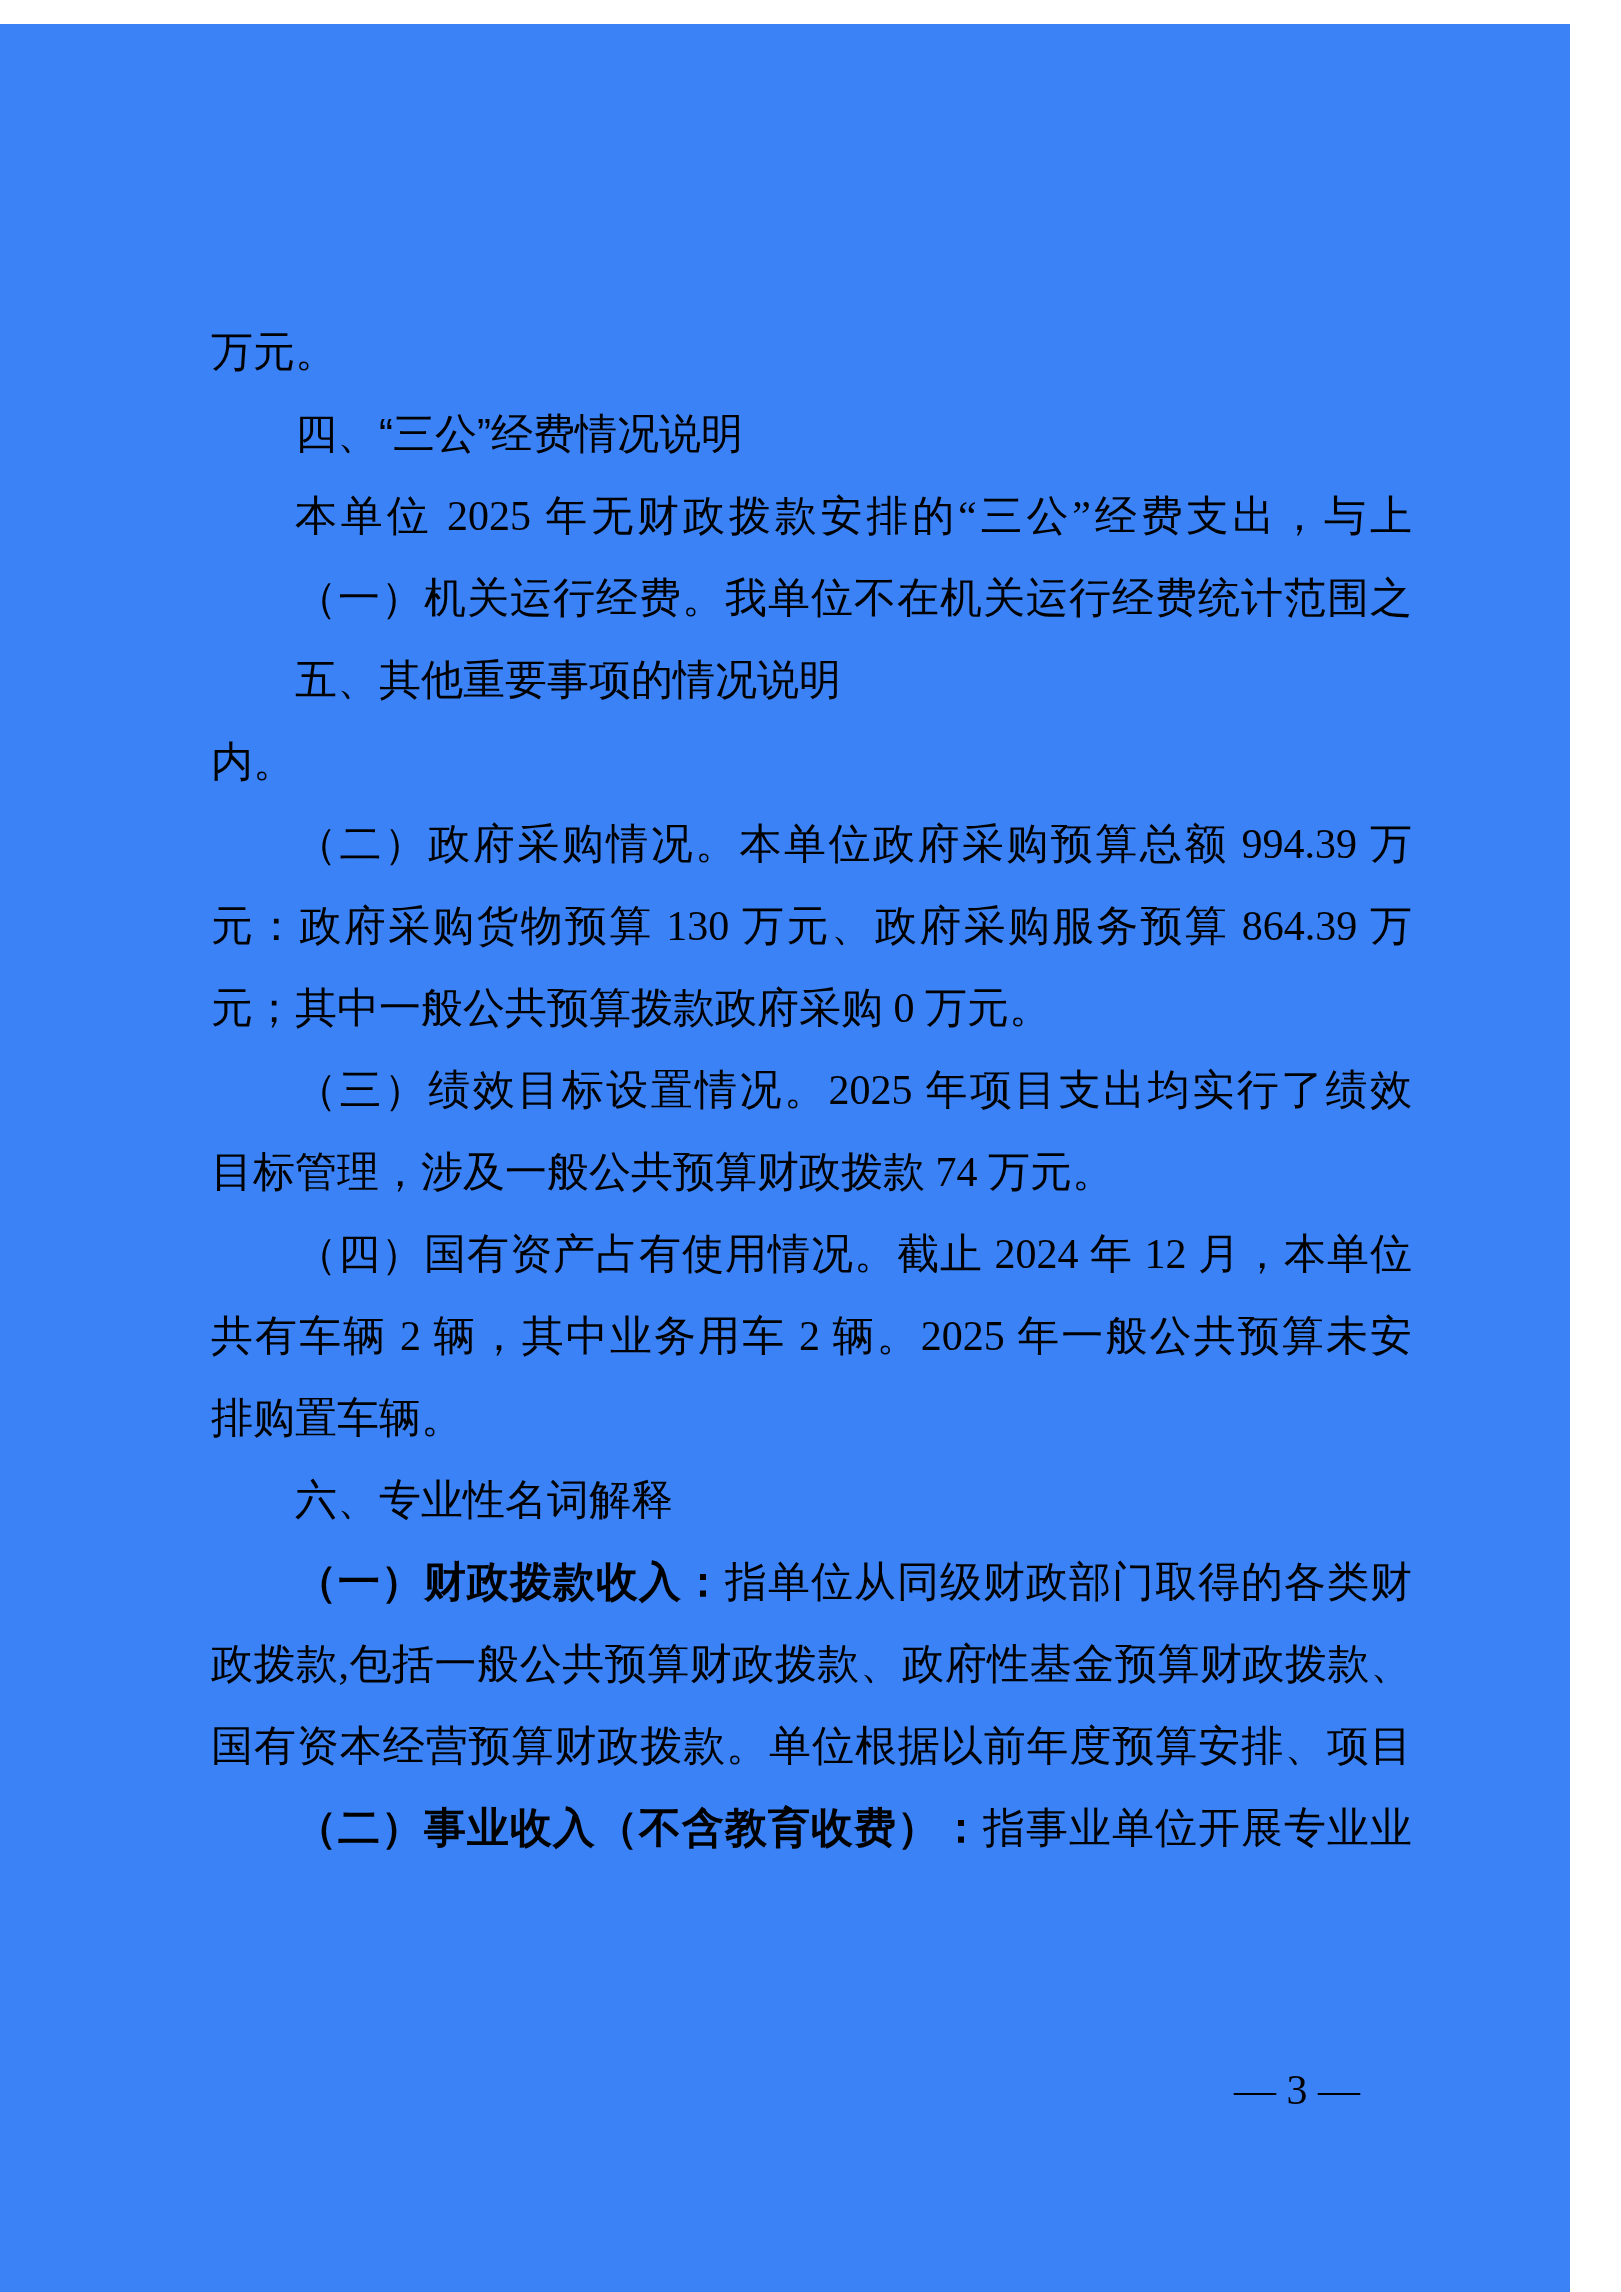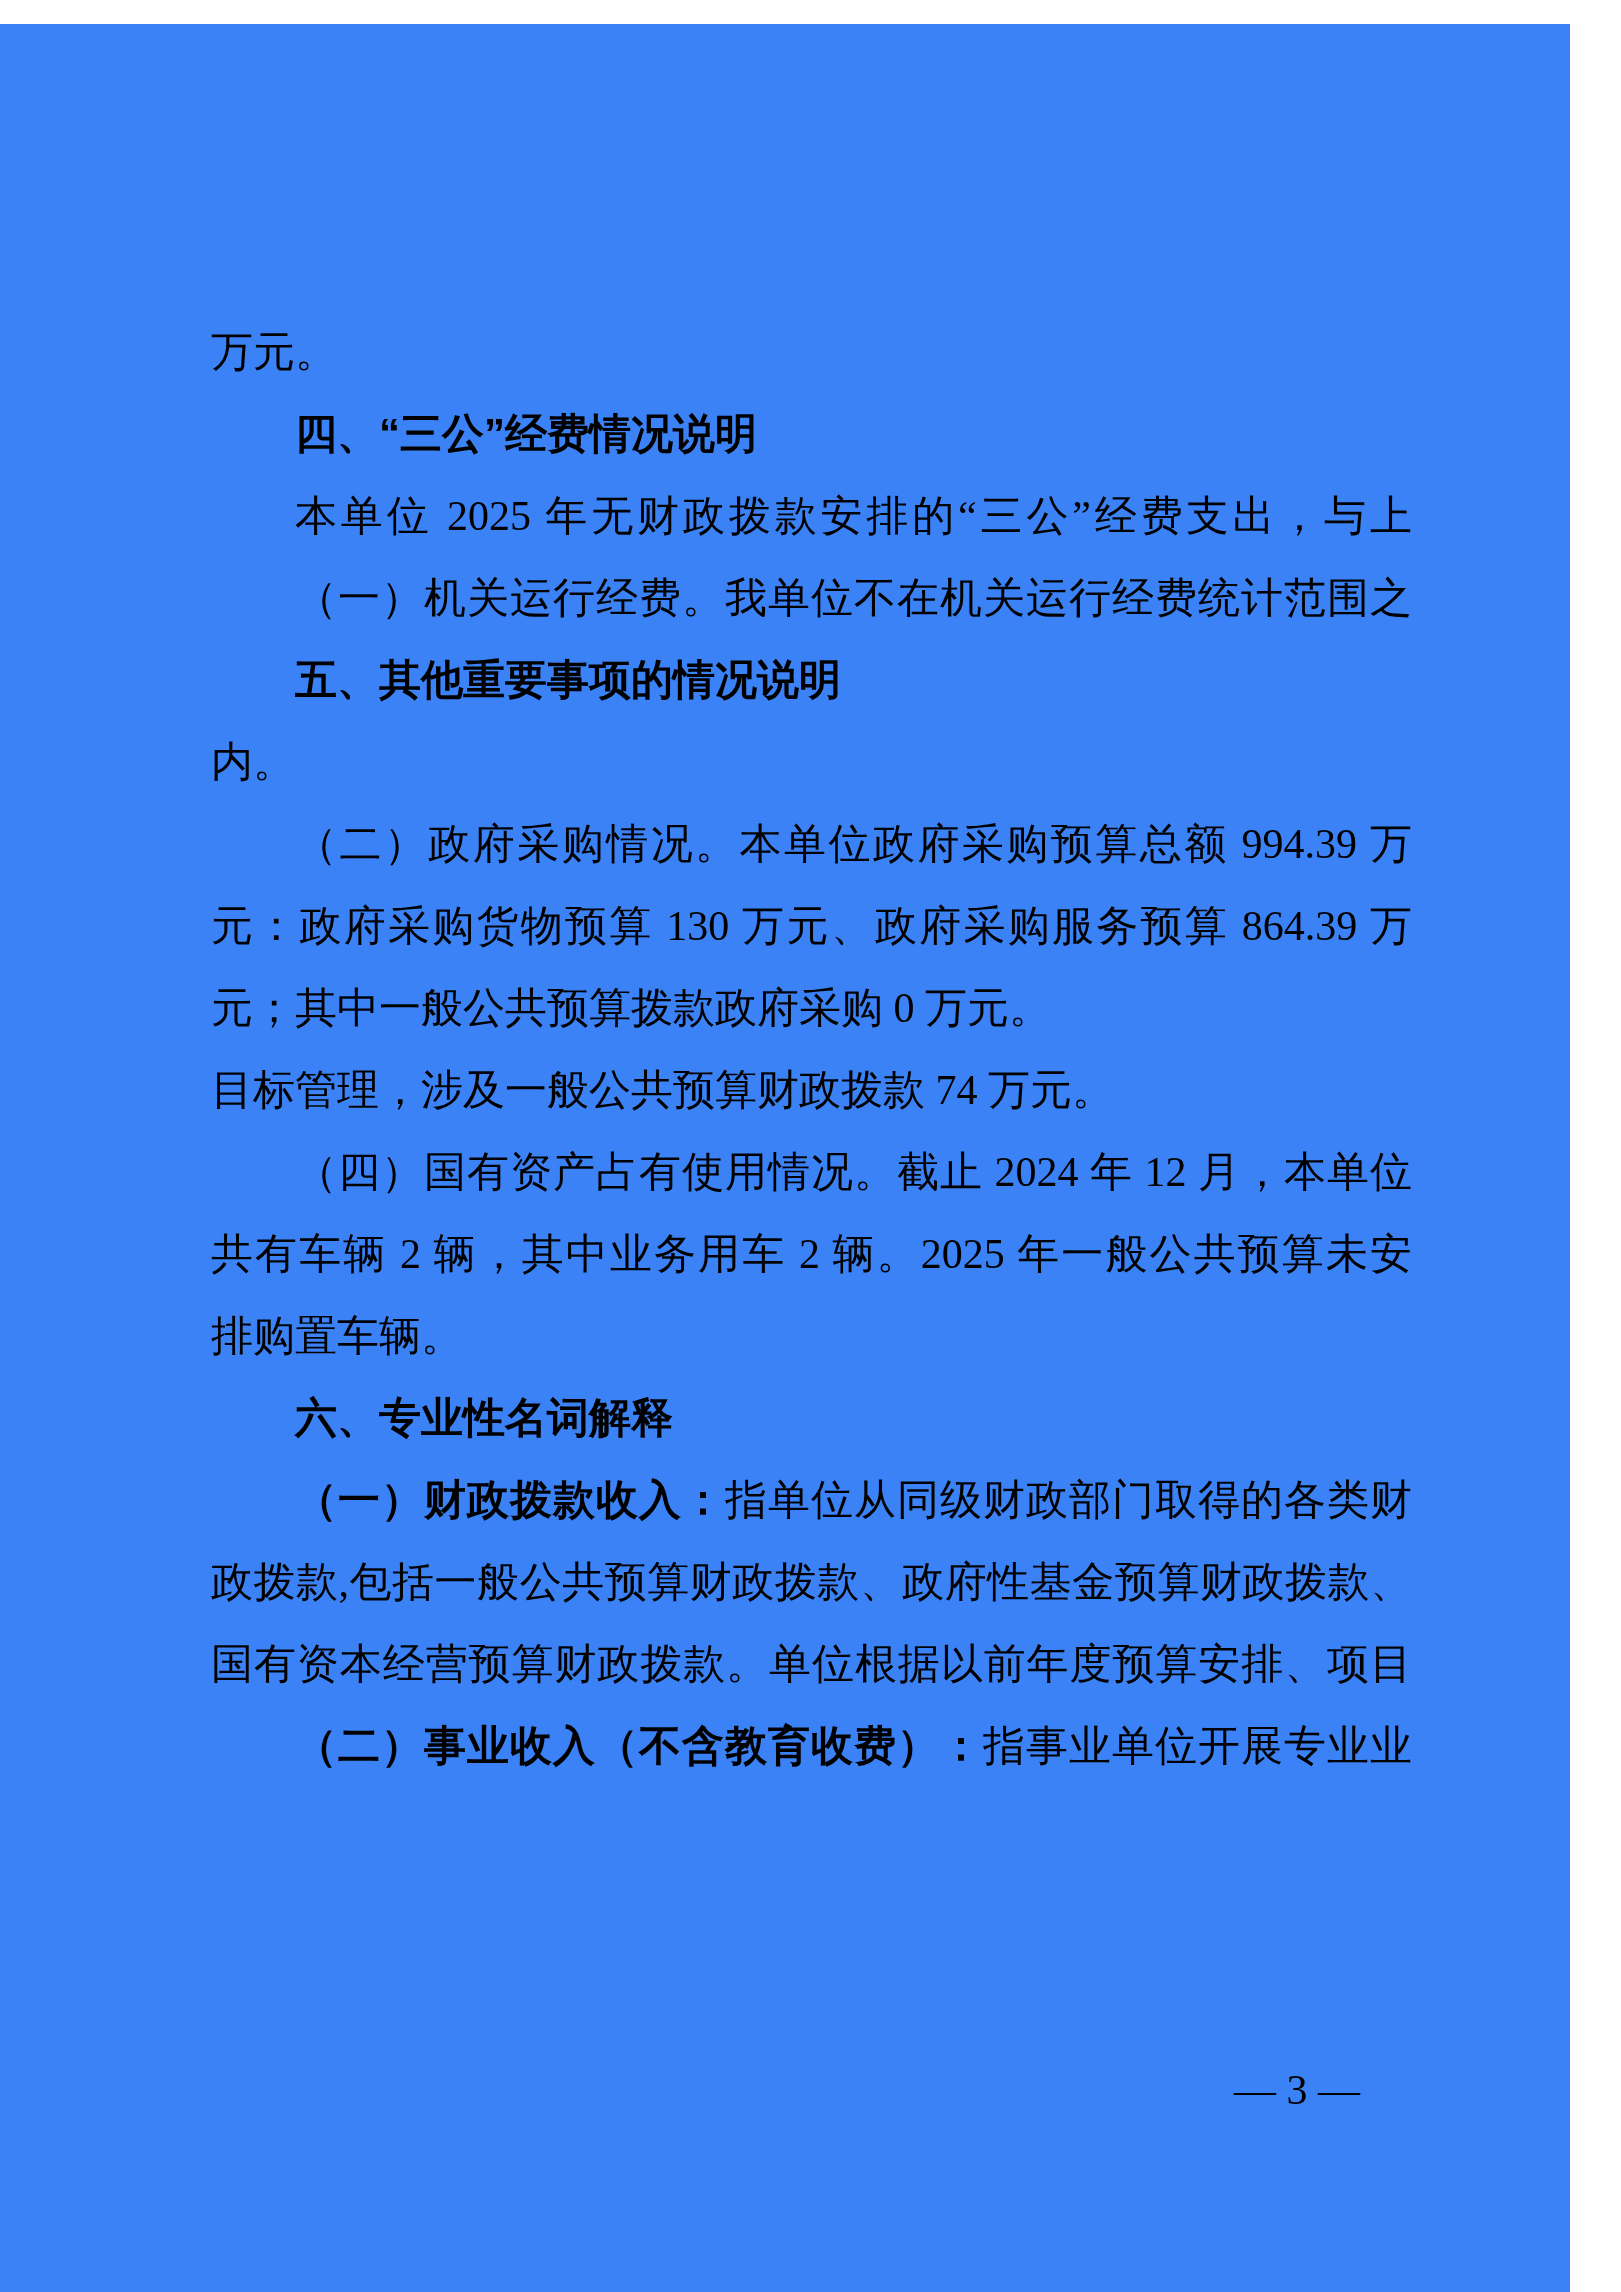--- a/index.html
+++ b/index.html
@@ -33,21 +33,21 @@
   .line.justify {
     white-space: normal;
     text-align: justify;
     text-align-last: justify;
   }
   .line.indent {
     text-indent: 84px;
   }
   .line.heading {
     font-family: "Liberation Sans", sans-serif;
-    font-weight: bold;
+    font-weight: normal;
   }
   .lead {
     font-weight: bold;
   }
   .page-number {
     position: absolute;
     right: 210px;
     top: 2045px;
     font-family: "Liberation Serif", serif;
     font-size: 42px;
@@ -62,20 +62,21 @@
   <main class="body-text">
       <div class="line">万元。</div>
       <div class="line heading indent">四、“三公”经费情况说明</div>
       <div class="line indent justify">本单位 2025 年无财政拨款安排的“三公”经费支出，与上</div>
       <div class="line indent justify">（一）机关运行经费。我单位不在机关运行经费统计范围之</div>
       <div class="line heading indent">五、其他重要事项的情况说明</div>
       <div class="line">内。</div>
       <div class="line indent justify">（二）政府采购情况。本单位政府采购预算总额 994.39 万</div>
       <div class="line justify">元：政府采购货物预算 130 万元、政府采购服务预算 864.39 万</div>
       <div class="line">元；其中一般公共预算拨款政府采购 0 万元。</div>
+      <div class="line indent justify">（三）绩效目标设置情况。2025 年项目支出均实行了绩效</div>
       <div class="line">目标管理，涉及一般公共预算财政拨款 74 万元。</div>
       <div class="line indent justify">（四）国有资产占有使用情况。截止 2024 年 12 月，本单位</div>
       <div class="line justify">共有车辆 2 辆，其中业务用车 2 辆。2025 年一般公共预算未安</div>
       <div class="line">排购置车辆。</div>
       <div class="line heading indent">六、专业性名词解释</div>
       <div class="line indent justify"><span class="lead">（一）财政拨款收入：</span>指单位从同级财政部门取得的各类财</div>
       <div class="line justify">政拨款,包括一般公共预算财政拨款、政府性基金预算财政拨款、</div>
       <div class="line justify">国有资本经营预算财政拨款。单位根据以前年度预算安排、项目</div>
       <div class="line indent justify"><span class="lead">（二）事业收入（不含教育收费）：</span>指事业单位开展专业业</div>
     </main>

